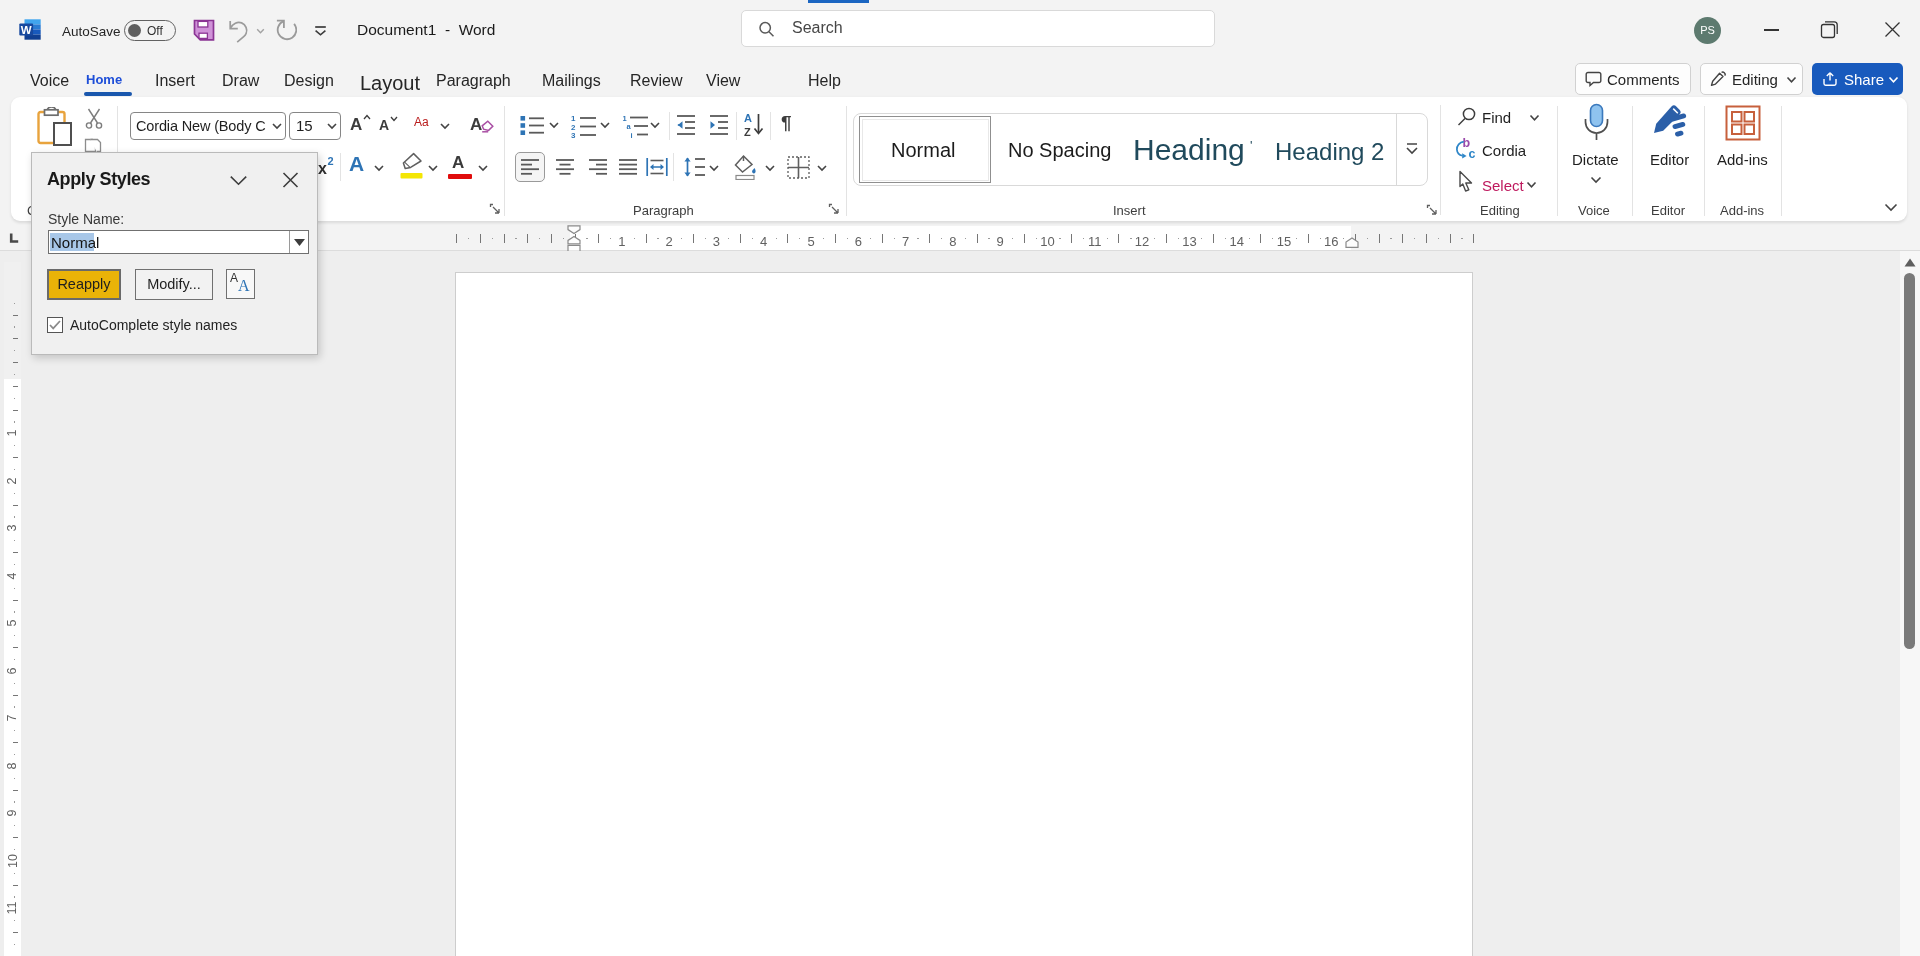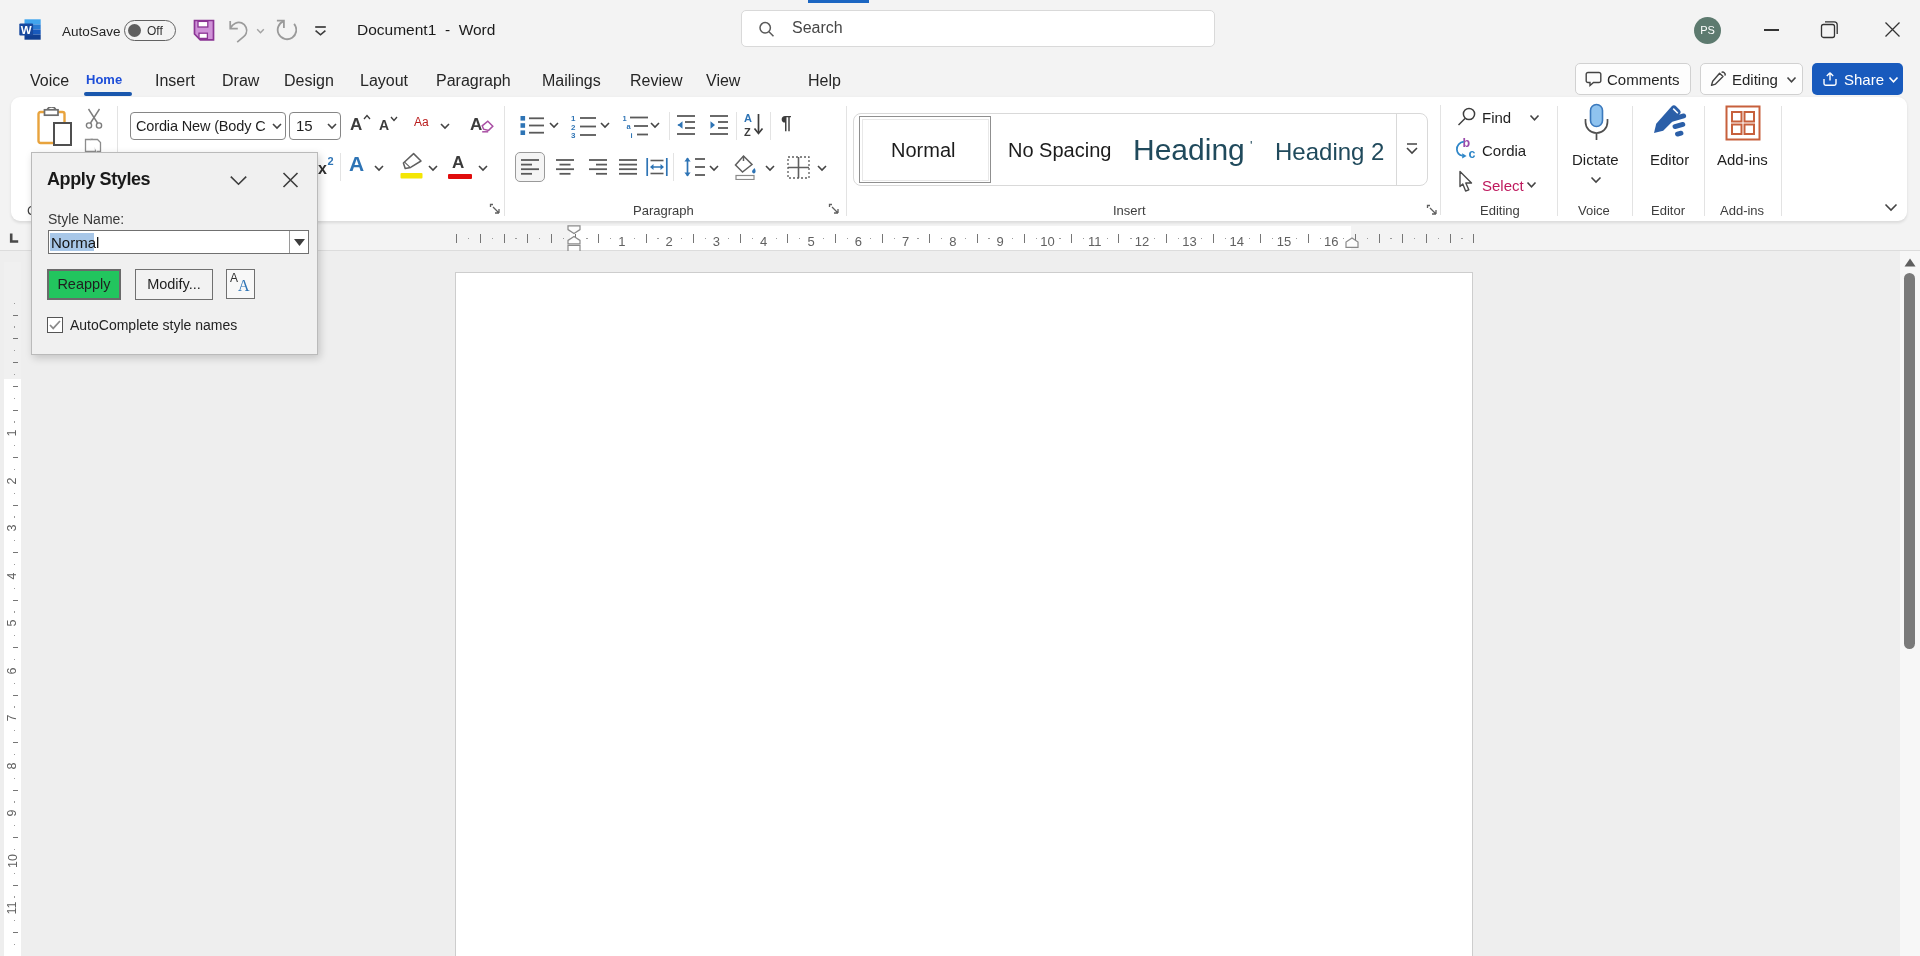--- a/index.html
+++ b/index.html
@@ -81,21 +81,21 @@
   <svg class="ab" style="left:1884px;top:21px;" width="17" height="17" viewBox="0 0 17 17">
     <path d="M1.5 1.5 L15.5 15.5 M15.5 1.5 L1.5 15.5" stroke="#333" stroke-width="1.3"></path>
   </svg>
 
   <div class="ab" style="left:30px;top:72px;font-size:16px;color:#262626;">Voice</div>
   <div class="ab" style="left:86px;top:72px;font-size:13px;color:#1d4ed8;font-weight:600;">Home</div>
   <div class="ab" style="left:84px;top:92px;width:48px;height:4px;background:#1a57ad;border-radius:2px;"></div>
   <div class="ab" style="left:155px;top:72px;font-size:16px;color:#262626;">Insert</div>
   <div class="ab" style="left:222px;top:72px;font-size:16px;color:#262626;">Draw</div>
   <div class="ab" style="left:284px;top:72px;font-size:16px;color:#262626;">Design</div>
-  <div class="ab" style="left:360px;top:72px;font-size:16px;color:#262626;">Layout</div>
+  <div class="ab" style="left:360px;top:72px;font-size:20px;color:#262626;">Layout</div>
   <div class="ab" style="left:436px;top:72px;font-size:16px;color:#262626;">Paragraph</div>
   <div class="ab" style="left:542px;top:72px;font-size:16px;color:#262626;">Mailings</div>
   <div class="ab" style="left:630px;top:72px;font-size:16px;color:#262626;">Review</div>
   <div class="ab" style="left:706px;top:72px;font-size:16px;color:#262626;">View</div>
   <div class="ab" style="left:808px;top:72px;font-size:16px;color:#262626;">Help</div>
 
   <div class="ab" style="left:1575px;top:63px;width:116px;height:32px;background:#fdfdfd;border:1px solid #d1d1d1;border-radius:5px;box-sizing:border-box;"></div>
   <svg class="ab" style="left:1585px;top:71px;" width="17" height="16" viewBox="0 0 17 16">
     <path d="M3 1.5 h11 a1.8 1.8 0 0 1 1.8 1.8 v6.4 a1.8 1.8 0 0 1 -1.8 1.8 H8.5 L5 14.5 v-3 H3 a1.8 1.8 0 0 1 -1.8 -1.8 V3.3 A1.8 1.8 0 0 1 3 1.5 Z" fill="none" stroke="#444" stroke-width="1.4"></path>
   </svg>
@@ -682,21 +682,21 @@
   <div class="ab" style="left:48px;top:210.5px;font-size:14px;color:#383838;">Style Name:</div>
 
   <div class="ab" style="left:48px;top:230px;width:261px;height:24px;background:#fff;border:1px solid #707070;box-sizing:border-box;"></div>
   <div class="ab" style="left:49.5px;top:233px;width:44px;height:18px;background:#a8c7e8;"></div>
   <div class="ab" style="left:51px;top:234px;font-size:15px;color:#141414;">Normal</div>
   <div class="ab" style="left:289px;top:231px;width:1px;height:22px;background:#9a9a9a;"></div>
   <svg class="ab" style="left:293px;top:238px;" width="13" height="9" viewBox="0 0 13 9">
       <path d="M1 1 L6.5 8 L12 1 Z" fill="#3d3d3d"></path>
     </svg>
 
-  <div class="ab" style="left:47px;top:269px;width:74px;height:31px;background:#22c55e;border:2px solid #6a6a6a;box-sizing:border-box;text-align:center;font-size:14.5px;color:#1f1f1f;line-height:27px;">Reapply</div>
+  <div class="ab" style="left:47px;top:269px;width:74px;height:31px;background:#eab308;border:2px solid #6a6a6a;box-sizing:border-box;text-align:center;font-size:14.5px;color:#1f1f1f;line-height:27px;">Reapply</div>
   <div class="ab" style="left:135px;top:269px;width:78px;height:31px;background:#f2f2f2;border:1px solid #707070;box-sizing:border-box;text-align:center;font-size:14.5px;color:#1f1f1f;line-height:29px;">Modify...</div>
   <div class="ab" style="left:226px;top:269px;width:29px;height:30px;background:#f8f8f8;border:1px solid #707070;box-sizing:border-box;">
     <div class="ab" style="left:3px;top:1px;font-size:12px;color:#333;">A</div>
     <div class="ab" style="left:11px;top:7px;font-size:16px;color:#2e74b5;font-family:'Liberation Serif',serif;">A</div>
   </div>
 
   <div class="ab" style="left:47px;top:317px;width:16px;height:16px;background:#fff;border:1.5px solid #555;box-sizing:border-box;"></div>
   <svg class="ab" style="left:49px;top:320px;" width="12" height="10" viewBox="0 0 12 10">
       <path d="M1 5 L4.2 8.4 L11 1" fill="none" stroke="#8a8a8a" stroke-width="1.7"></path>
     </svg>

